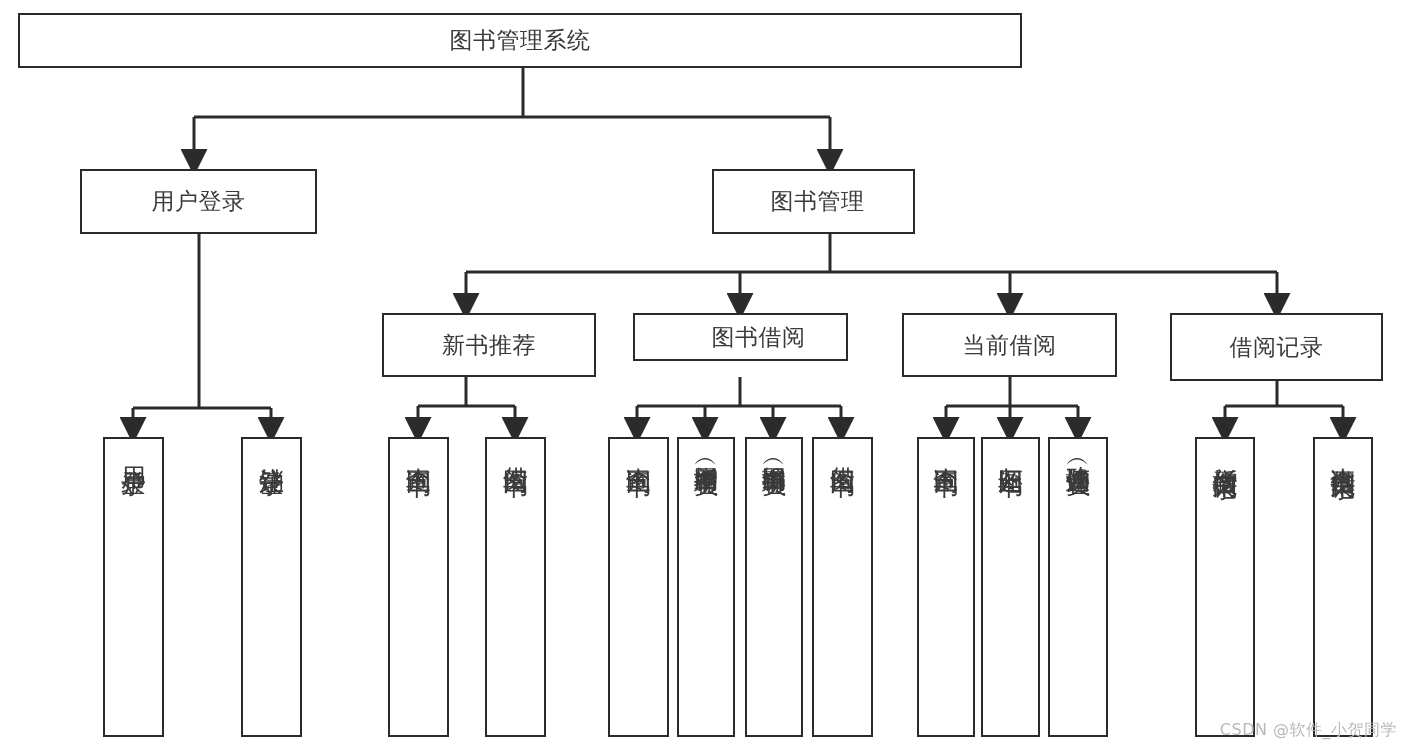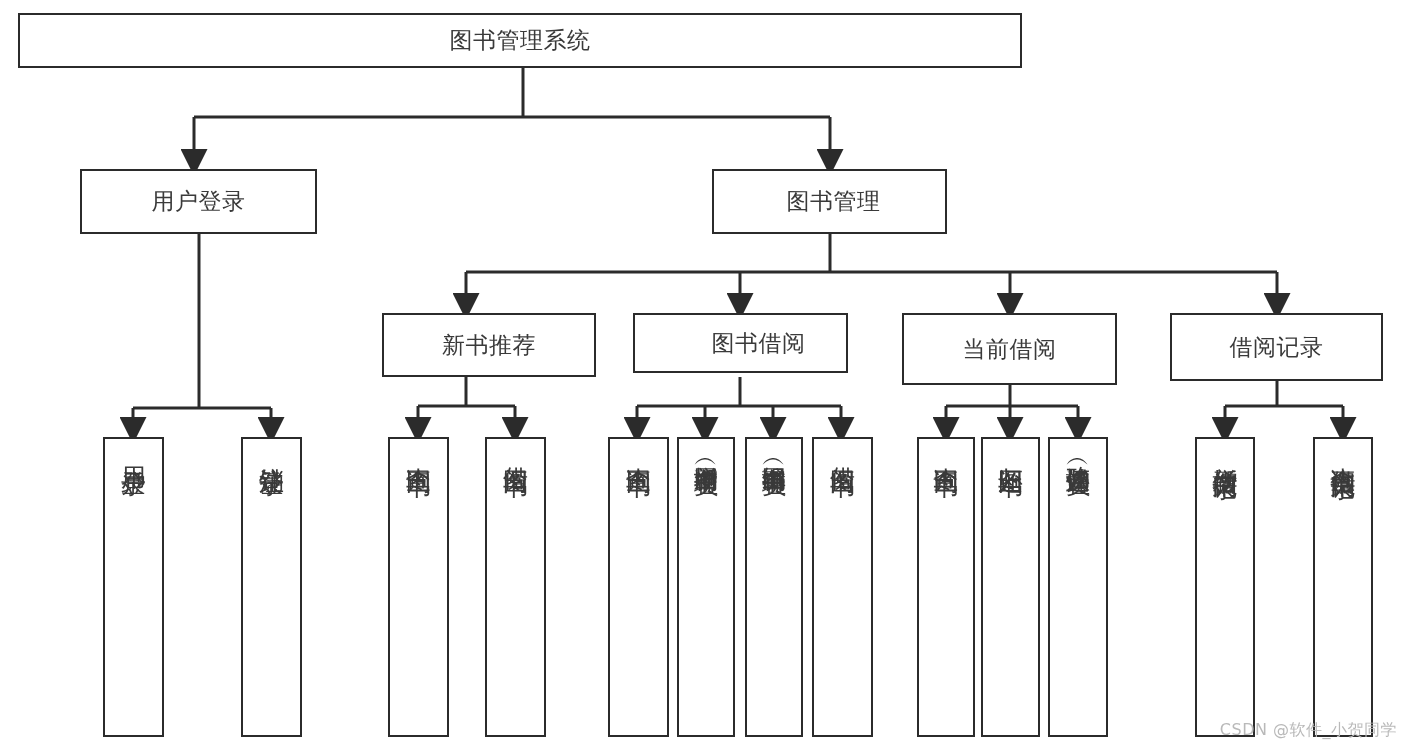--- a/index.html
+++ b/index.html
@@ -125,31 +125,31 @@
     </g>
   </svg>
 
   <div class="node root horiz" style="left:18px; top:13px; width:1004px; height:55px;">
     <span class="lbl">图书管理系统</span>
   </div>
 
   <div class="node horiz" style="left:80px; top:169px; width:237px; height:65px;">
     <span class="lbl">用户登录</span>
   </div>
-  <div class="node horiz" style="left:712px; top:169px; width:235px; height:65px;padding-left:8px;">
+  <div class="node horiz" style="left:712px; top:169px; width:203px; height:65px;padding-left:8px;">
     <span class="lbl">图书管理</span>
   </div>
 
   <div class="node horiz" style="left:363px; top:313px; width:214px; height:64px;margin-left:19px;">
     <span class="lbl">新书推荐</span>
   </div>
-  <div class="node horiz" style="left:633px; top:313px; width:215px; height:60px;padding-left:36px;">
+  <div class="node horiz" style="left:633px; top:313px; width:215px; height:48px;padding-left:36px;">
     <span class="lbl">图书借阅</span>
   </div>
-  <div class="node horiz" style="left:902px; top:313px; width:215px; height:72px;">
+  <div class="node horiz" style="left:902px; top:313px; width:215px; height:64px;">
     <span class="lbl">当前借阅</span>
   </div>
   <div class="node horiz" style="left:1170px; top:313px; width:213px; height:68px;">
     <span class="lbl">借阅记录</span>
   </div>
 
   <div class="node vert" style="left:103px; top:437px; width:61px; height:300px;">
     <span class="lbl">用户登录</span>
   </div>
   <div class="node vert" style="left:241px; top:437px; width:61px; height:300px;">

